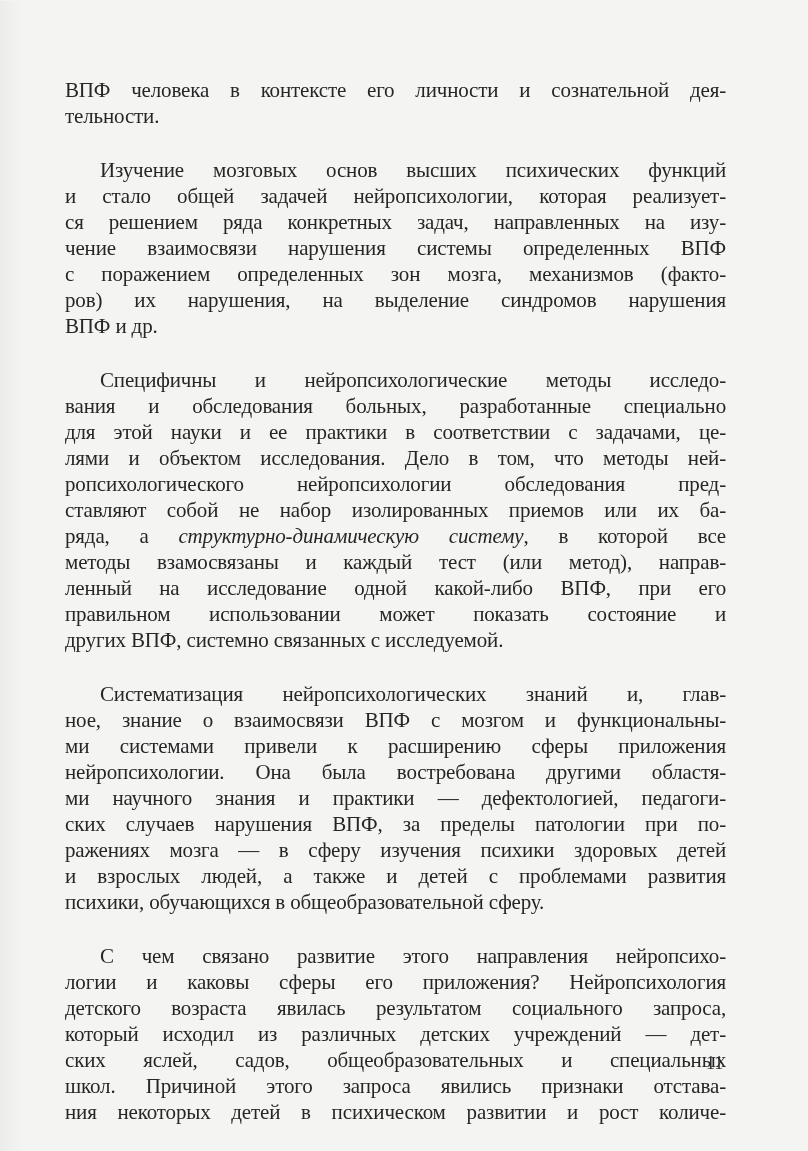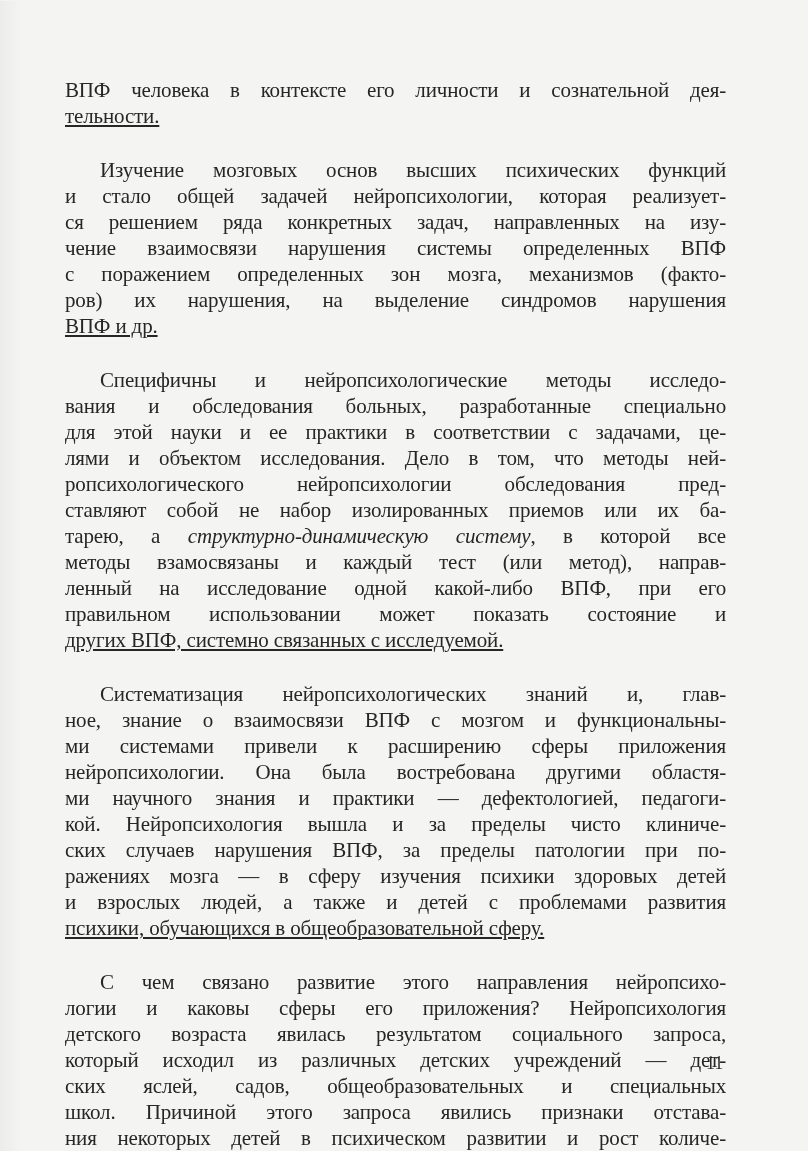--- a/index.html
+++ b/index.html
@@ -36,21 +36,20 @@
     line-height: 26px;
     font-size: 21px;
     text-align: justify;
     text-align-last: justify;
     white-space: normal;
     overflow: hidden;
     letter-spacing: -0.15px;
   }
   .line.last {
     text-align-last: left;
-    text-decoration: underline;
   }
   .line.indent {
     padding-left: 35px;
     margin-top: 28px;
   }
   .line em {
     font-style: italic;
   }
   .page-number {
     position: absolute;
@@ -78,32 +77,31 @@
     <span class="line">с поражением определенных зон мозга, механизмов (факто-</span>
     <span class="line">ров) их нарушения, на выделение синдромов нарушения</span>
     <span class="line last">ВПФ и др.</span>
 
     <span class="line indent">Специфичны и нейропсихологические методы исследо-</span>
     <span class="line">вания и обследования больных, разработанные специально</span>
     <span class="line">для этой науки и ее практики в соответствии с задачами, це-</span>
     <span class="line">лями и объектом исследования. Дело в том, что методы ней-</span>
     <span class="line">ропсихологического нейропсихологии обследования пред-</span>
     <span class="line">ставляют собой не набор изолированных приемов или их ба-</span>
-    <span class="line"><span>тарею, а </span><em>структурно-динамическую систему</em><span>, в которой все</span></span>
+    <span class="line"><span>ряда, а </span><em>структурно-динамическую систему</em><span>, в которой все</span></span>
     <span class="line">методы взамосвязаны и каждый тест (или метод), направ-</span>
     <span class="line">ленный на исследование одной какой-либо ВПФ, при его</span>
     <span class="line">правильном использовании может показать состояние и</span>
     <span class="line last">других ВПФ, системно связанных с исследуемой.</span>
 
     <span class="line indent">Систематизация нейропсихологических знаний и, глав-</span>
     <span class="line">ное, знание о взаимосвязи ВПФ с мозгом и функциональны-</span>
     <span class="line">ми системами привели к расширению сферы приложения</span>
     <span class="line">нейропсихологии. Она была востребована другими областя-</span>
     <span class="line">ми научного знания и практики — дефектологией, педагоги-</span>
-    <span class="line">кой. Нейропсихология вышла и за пределы чисто клиниче-</span>
     <span class="line">ских случаев нарушения ВПФ, за пределы патологии при по-</span>
     <span class="line">ражениях мозга — в сферу изучения психики здоровых детей</span>
     <span class="line">и взрослых людей, а также и детей с проблемами развития</span>
     <span class="line last">психики, обучающихся в общеобразовательной сферу.</span>
 
     <span class="line indent">С чем связано развитие этого направления нейропсихо-</span>
     <span class="line">логии и каковы сферы его приложения? Нейропсихология</span>
     <span class="line">детского возраста явилась результатом социального запроса,</span>
     <span class="line">который исходил из различных детских учреждений — дет-</span>
     <span class="line">ских яслей, садов, общеобразовательных и специальных</span>

